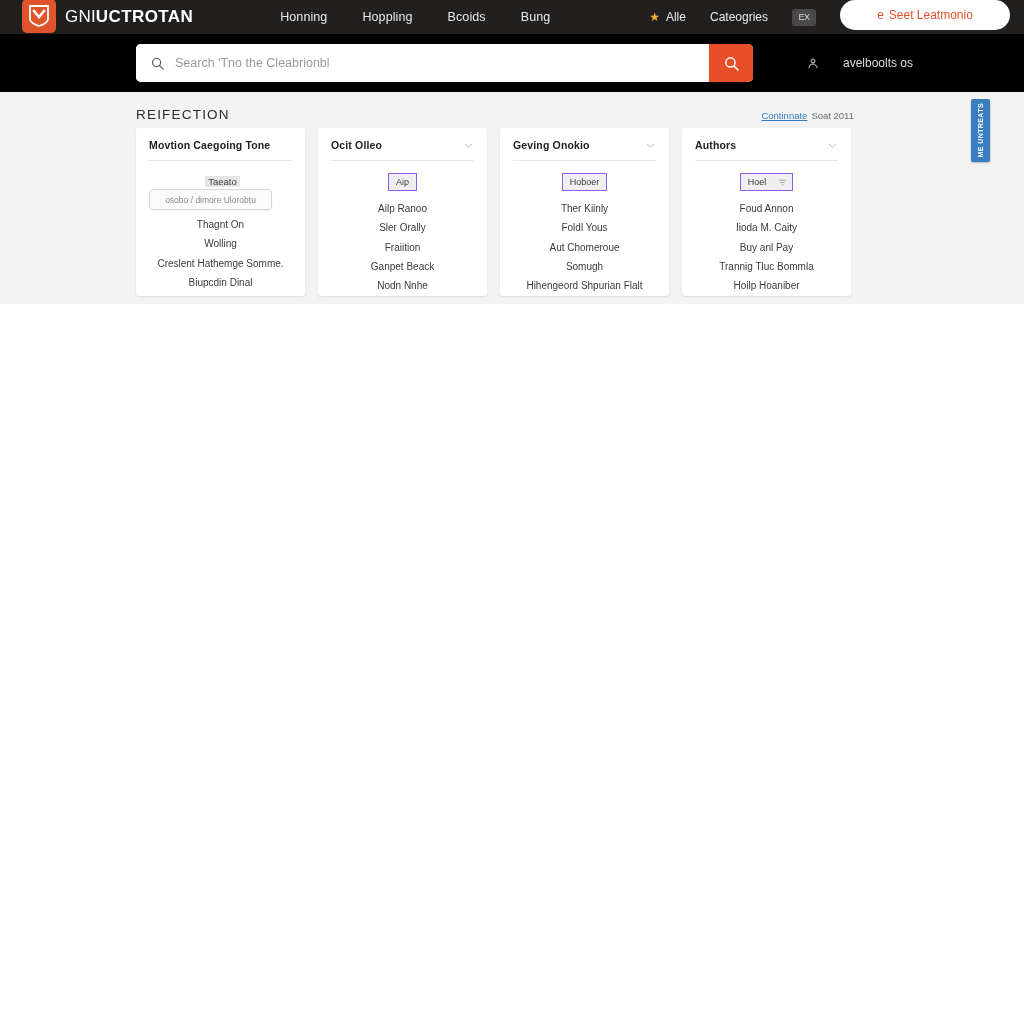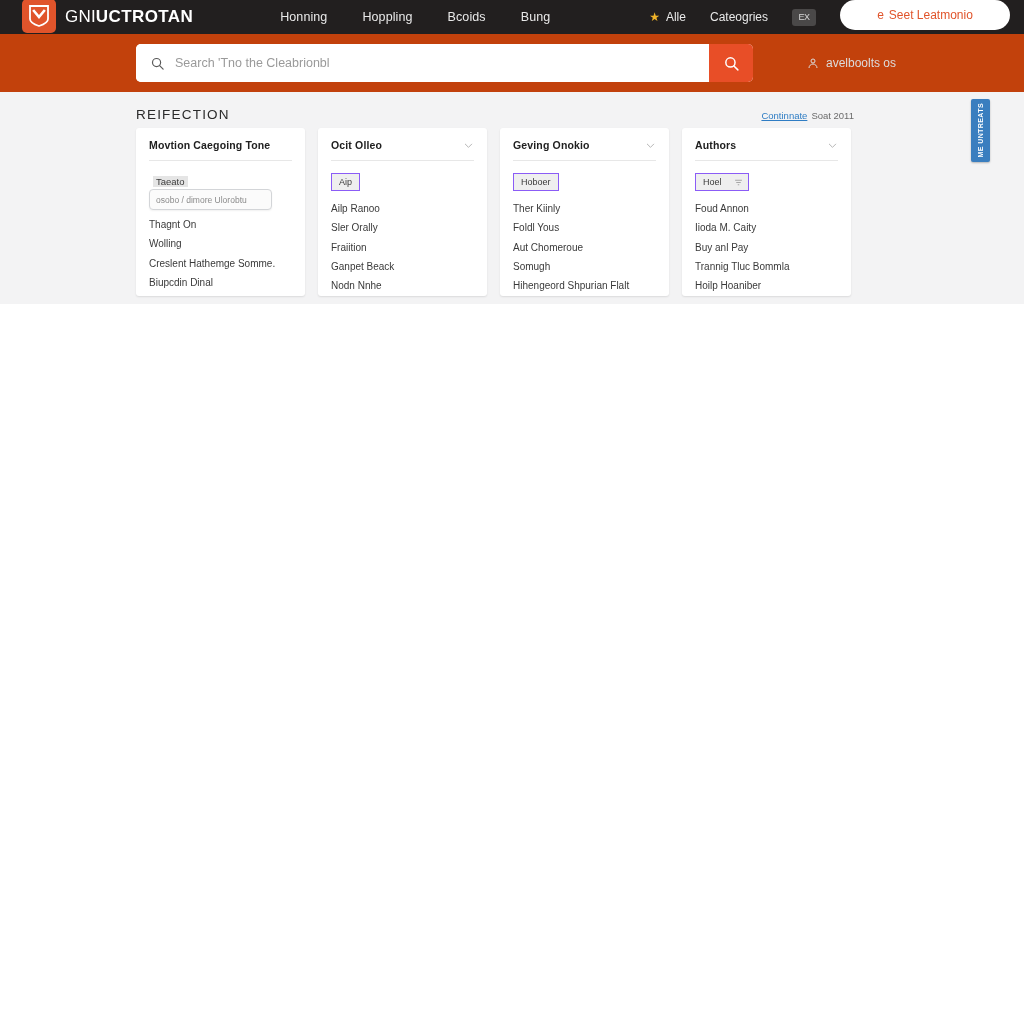--- a/index.html
+++ b/index.html
@@ -84,21 +84,21 @@
     padding: 0 16px;
     color: #e0542b;
     font-size: 12px;
     white-space: nowrap;
     margin-top: -4px;
   }
 
   
   .searchrow {
     height: 58px;
-    background: #c2410c;
+    background: #000000;
     display: flex;
     align-items: center;
     padding-left: 136px;
     position: relative;
   }
   .search-wrap {
     display: flex;
     align-items: stretch;
     width: 617px;
     height: 38px;
@@ -128,21 +128,21 @@
   .search-input::placeholder { color: #9a9a9a; }
   .search-btn {
     width: 44px;
     background: #e84e27;
     display: flex; align-items: center; justify-content: center;
     border: none; cursor: pointer;
   }
   .search-btn svg { width: 17px; height: 17px; }
 
   .acct {
-    display: flex; align-items: center; gap: 7px;
+    display: flex; align-items: center; gap: 24px;
     margin-left: 54px;
     color: #dcdcdc;
     font-size: 12px;
     white-space: nowrap;
   }
   .acct svg { width: 12px; height: 13px; }
 
   
   .content {
     background: #f3f3f4;
@@ -181,20 +181,21 @@
   .card {
     width: 169px;
     background: #ffffff;
     border-radius: 3px;
     box-shadow: 0 1px 2px rgba(0,0,0,.10);
     padding: 11px 13px 0 13px;
     height: 168px;
     overflow: hidden;
     position: relative;
     flex: 0 0 auto;
+    text-align: center;
   }
   .card-head {
     display: flex;
     align-items: center;
     justify-content: space-between;
     padding-bottom: 9px;
     border-bottom: 1px solid #e7e7e7;
   }
   .card-title {
     font-size: 10.5px;

